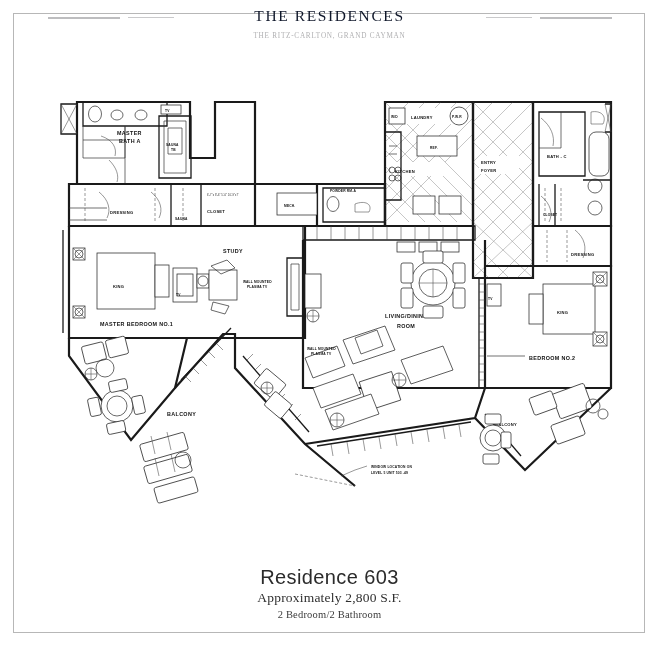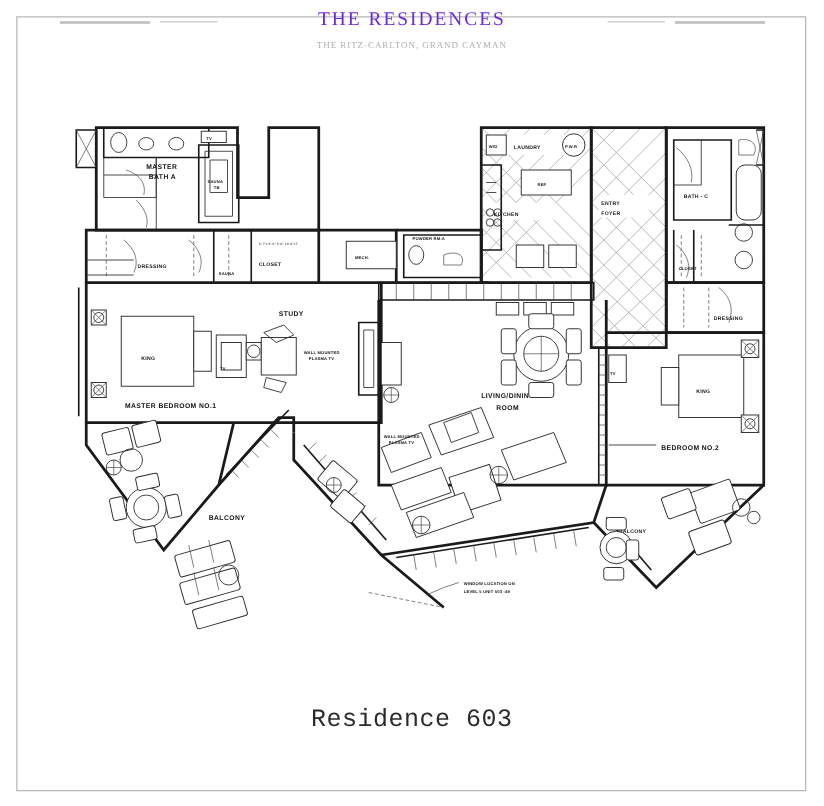--- a/index.html
+++ b/index.html
@@ -24,21 +24,21 @@
     display:flex;align-items:flex-start;justify-content:center;
     pointer-events:none;
   }
   .header-inner{
     position:relative;width:420px;text-align:center;padding-top:7px;
   }
   .brand-title{
     font-family:"Liberation Serif", serif;
     font-size:15.5px;
     letter-spacing:1.6px;
-    color:#6d28d9;
+    color:#0f172a;
     font-variant:small-caps;
     text-transform:uppercase;
     line-height:17px;
     white-space:nowrap;
   }
   .brand-sub{
     font-family:"Liberation Serif", serif;
     font-size:7.2px;
     letter-spacing:0.75px;
     color:#b0b0b2;
@@ -56,21 +56,21 @@
     position:absolute;top:17px;height:1px;background:#c9c9cb;width:46px;
   }
   .rule-inner.left{left:8px;}
   .rule-inner.right{right:8px;}
 
   
   .footer{
     position:absolute;left:0;top:565px;width:659px;text-align:center;
   }
   .res-name{
-    font-family:Liberation Mono, monospace;
+    font-family:Liberation Sans, sans-serif;
     font-size:20px;color:#2b2b2b;letter-spacing:0.4px;line-height:24px;
   }
   .res-size{
     font-family:"Liberation Serif", serif;
     font-size:13.5px;color:#2f2f2f;letter-spacing:0.2px;line-height:18px;
   }
   .res-beds{
     font-family:"Liberation Serif", serif;
     font-size:10.5px;color:#3a3a3a;letter-spacing:0.2px;line-height:15px;
   }
@@ -384,13 +384,15 @@
         <path d="M240 386 L300 398"></path>
       </g>
   <text class="lbl-xs" x="316" y="380">WINDOW LOCATION ON</text>
   <text class="lbl-xs" x="316" y="386">LEVEL 5 UNIT 503 -49</text>
 
 </svg>
 </div>
 
 <div class="footer">
   <div class="res-name">Residence 603</div>
+  <div class="res-size">Approximately 2,800 S.F.</div>
+  <div class="res-beds">2 Bedroom/2 Bathroom</div>
 </div>
 
 </body></html>

